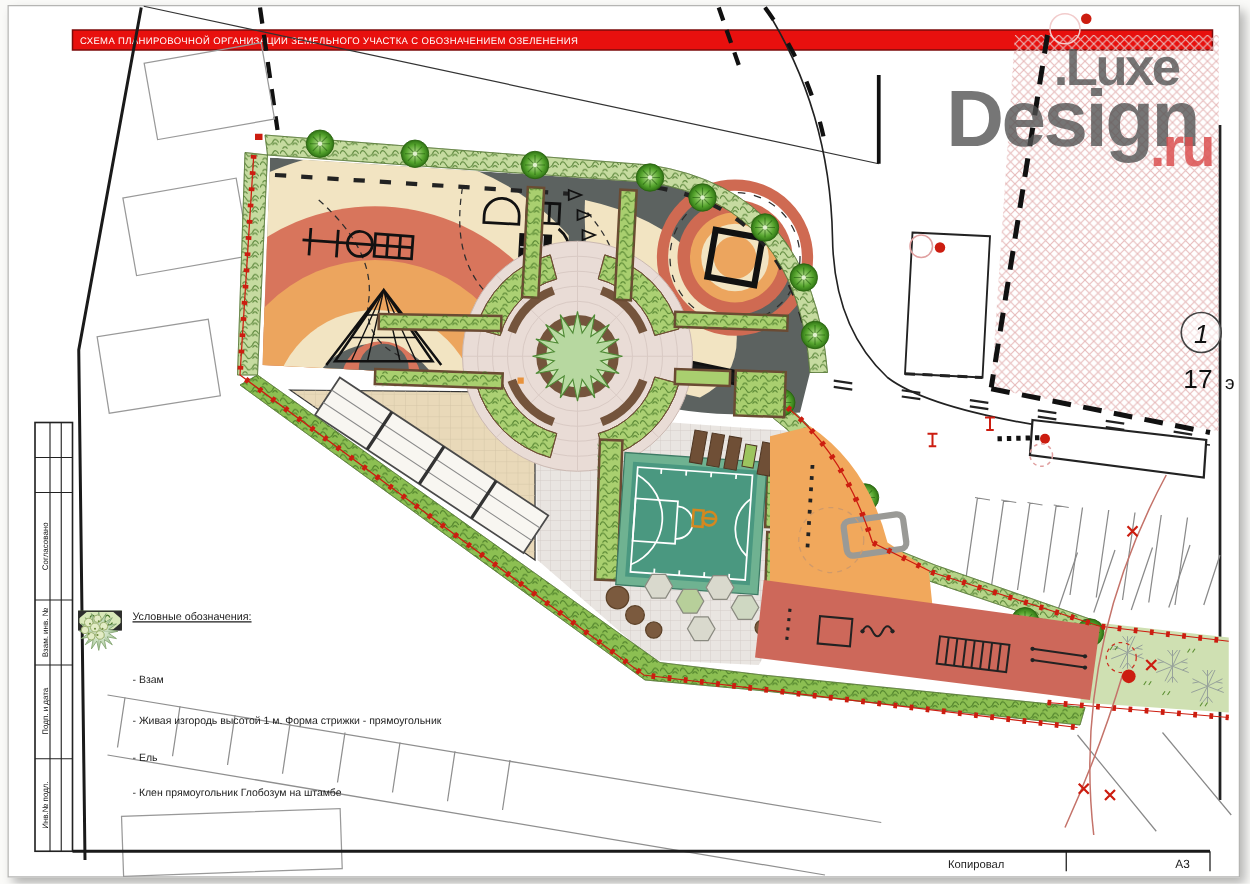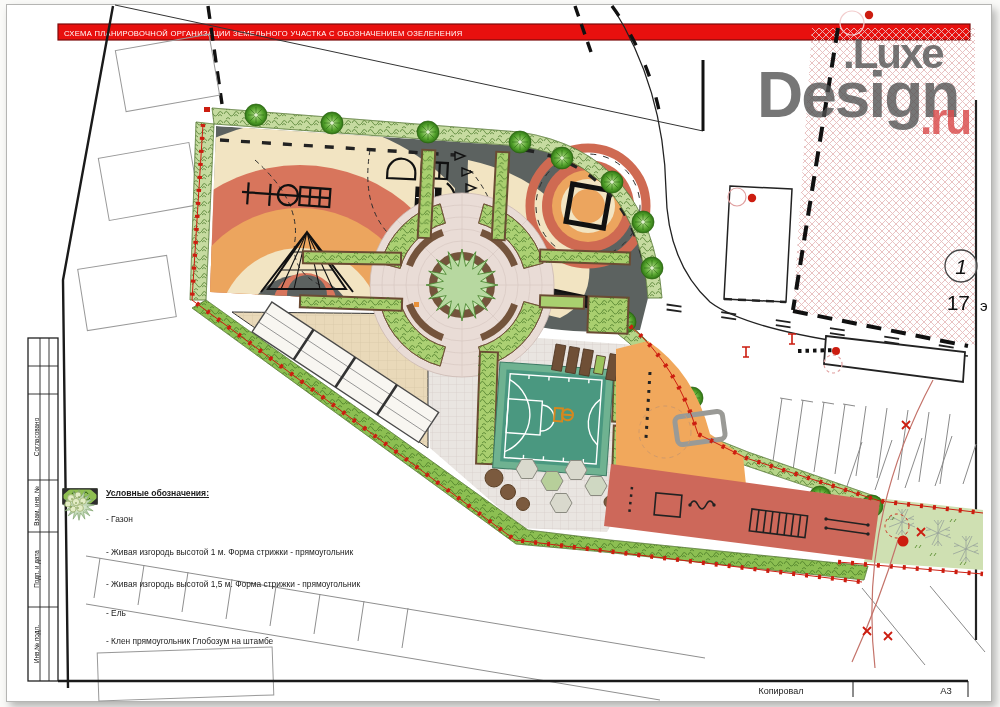--- a/index.html
+++ b/index.html
@@ -9,21 +9,21 @@
   svg{position:absolute;left:0;top:0;}
   svg text{font-family:"Liberation Sans",sans-serif;}
   
   .wm{position:absolute;left:0;top:0;width:908px;height:707px;pointer-events:none;}
   .wm span{position:absolute;font-weight:bold;letter-spacing:-2px;}
   .wm .luxe{left:843px;top:30px;font-size:42px;color:rgba(80,80,80,.78);}
   .wm .design{left:757px;top:58px;font-size:64px;color:rgba(80,80,80,.78);}
   .wm .ru{left:920px;top:94px;font-size:44px;color:rgba(219,80,80,.85);}
   
   .legend{position:absolute;left:62px;top:488px;width:350px;color:#1c1c1c;}
-  .legend h4{margin:0 0 4px 44px;font-size:8.6px;font-weight:bold;text-decoration:underline;}
+  .legend h4{margin:0 0 28px 44px;font-size:8.6px;font-weight:normal;text-decoration:underline;}
   .lrow{display:flex;align-items:center;margin-bottom:0;}
   .lsym{width:44px;display:flex;justify-content:flex-start;align-items:center;flex:0 0 44px;}
   .llab{font-size:8.4px;}
 </style>
 </head>
 <body>
 
 <div class="stage">
   <div class="page"></div>
 
@@ -447,44 +447,34 @@
   <div class="legend">
     <h4>Условные обозначения:</h4>
 
     <div class="lrow" style="height:33px">
       <span class="lsym">
         <svg width="36" height="16">
             <rect x="1" y="1" width="34" height="14" fill="#cbdcad" stroke="#7d9c62"></rect>
             <path d="M14,1 l4,5 l4,-5 z" fill="#55802e"></path>
           </svg>
       </span>
-      <span class="llab">- Газон</span>
+      <span class="llab">- Взам</span>
     </div>
 
     <div class="lrow" style="height:33px">
       <span class="lsym">
         <svg width="36" height="17">
             <rect x="1" y="1" width="34" height="15" fill="#d8e8b8" stroke="#222"></rect>
         <path d="M1,1 l7,0 l-7,6 z M35,1 l-7,0 l7,6 z M1,16 l7,0 l-7,-6 z M35,16 l-7,0 l7,-6 z" fill="#2d2d2d"></path>
         <path d="M8,10 q2,-5 5,0 q2,4 5,0 q2,-5 5,0 q2,4 5,0 M10,6 q2,-4 4,0 M22,6 q2,-4 4,0" stroke="#3f7020" fill="none" stroke-width="1"></path>
           </svg>
       </span>
       <span class="llab">- Живая изгородь высотой 1 м. Форма стрижки - прямоугольник</span>
     </div>
 
-    <div class="lrow" style="height:31px">
-      <span class="lsym">
-        <svg width="36" height="17">
-            <rect x="1" y="1" width="34" height="15" fill="#8fbf52" stroke="#222"></rect>
-        <path d="M1,1 l7,0 l-7,6 z M35,1 l-7,0 l7,6 z M1,16 l7,0 l-7,-6 z M35,16 l-7,0 l7,-6 z" fill="#2d2d2d"></path>
-        <path d="M8,10 q2,-5 5,0 q2,4 5,0 q2,-5 5,0 q2,4 5,0 M10,6 q2,-4 4,0 M22,6 q2,-4 4,0" stroke="#2e5c14" fill="none" stroke-width="1"></path>
-          </svg>
-      </span>
-      <span class="llab">- Живая изгородь высотой 1,5 м. Форма стрижки - прямоугольник</span>
-    </div>
 
 
     <div class="lrow" style="height:28px">
       <span class="lsym">
         <svg width="34" height="34" viewBox="-40 -40 80 80">
             <path d="M36,0 L18.6,3.7 L33.3,13.8 L15.8,10.6 L25.5,25.5 L10.6,15.8 L13.8,33.3 L3.7,18.6 L0,36 L-3.7,18.6 L-13.8,33.3 L-10.6,15.8 L-25.5,25.5 L-15.8,10.6 L-33.3,13.8 L-18.6,3.7 L-36,0 L-18.6,-3.7 L-33.3,-13.8 L-15.8,-10.6 L-25.5,-25.5 L-10.6,-15.8 L-13.8,-33.3 L-3.7,-18.6 L0,-36 L3.7,-18.6 L13.8,-33.3 L10.6,-15.8 L25.5,-25.5 L15.8,-10.6 L33.3,-13.8 L18.6,-3.7 Z" fill="url(#gTreePale)" stroke="#7ca06a" stroke-width="1.5"></path>
             <path d="M0,-30 L0,30 M-30,0 L30,0 M-21,-21 L21,21 M-21,21 L21,-21" stroke="#8fae85" stroke-width="1"></path>
           </svg>
       </span>
       <span class="llab">- Ель</span>

